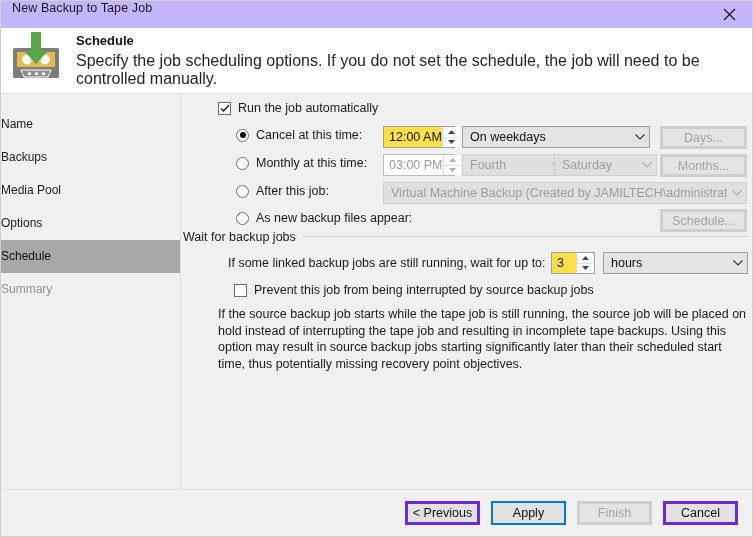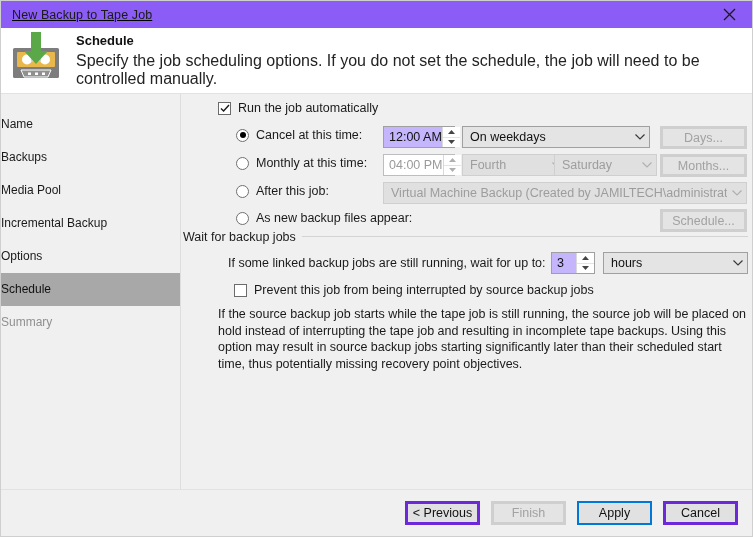--- a/index.html
+++ b/index.html
@@ -24,26 +24,25 @@
     background: #f0f0f0;
     border: 1px solid #cfcfcf;
     box-sizing: border-box;
     display: flex;
     flex-direction: column;
   }
 
   
   .titlebar {
     height: 27px;
-    background: #8b5cf6;
-    display: flex;
-    align-items: center;
+    background: #c4b5fd;
+    display: flex;
+    align-items: flex-start;
     flex: none;
     position: relative;
-    text-decoration: underline;
   }
   .titlebar-text {
     padding-left: 11px;
     font-size: 12.5px;
     color: #1a1a1a;
     letter-spacing: 0.1px;
   }
   .close-btn {
     position: absolute;
     right: 0; top: 0;
@@ -173,21 +172,21 @@
     font-size: 12.5px;
     color: #1a1a1a;
     white-space: nowrap;
   }
 
   
   .spin {
     display: flex;
     height: 22px;
     border: 1px solid #a0a0a0;
-    background: #c4b5fd;
+    background: #fde047;
     box-sizing: border-box;
     align-items: stretch;
   }
   .spin.disabled { border-color: #bdbdbd; background:#ffffff; }
   .spin .val {
     flex: 1;
     display: flex;
     align-items: center;
     padding-left: 5px;
     font-size: 12.5px;
@@ -346,23 +345,20 @@
 
     <div class="sidebar">
       <div class="nav-item">
         <span>Name</span>
       </div>
       <div class="nav-item">
         <span>Backups</span>
       </div>
       <div class="nav-item">
         <span>Media Pool</span>
-      </div>
-      <div class="nav-item">
-        <span>Incremental Backup</span>
       </div>
       <div class="nav-item">
         <span>Options</span>
       </div>
       <div class="nav-item selected">
         <span>Schedule</span>
       </div>
       <div class="nav-item disabled">
         <span>Summary</span>
       </div>
@@ -408,21 +404,21 @@
             </svg>
         </span>
       </div>
       <div class="btn disabled" style="position:absolute; left:479px; top:32px; width:87px;">Days...</div>
 
       <div class="row" style="left:27px; top:62px;">
         <span class="rb"></span>
         <span class="lbl">Monthly at this time:</span>
       </div>
       <div class="spin disabled" style="position:absolute; left:202px; top:60px; width:72px;">
-        <span class="val">04:00 PM</span>
+        <span class="val">03:00 PM</span>
         <span class="arrows">
           <div>
             <svg width="7" height="4" viewBox="0 0 7 4" aria-hidden="true">
                 <polygon points="3.5,0 7,4 0,4" fill="#b0b0b0"></polygon>
               </svg>
           </div>
           <div>
             <svg width="7" height="4" viewBox="0 0 7 4" aria-hidden="true">
                 <polygon points="0,0 7,0 3.5,4" fill="#b0b0b0"></polygon>
               </svg>
@@ -501,18 +497,18 @@
         <span class="lbl">Prevent this job from being interrupted by source backup jobs</span>
       </div>
 
       <div class="paragraph" style="left:37px; top:212px; width:530px;">If the source backup job starts while the tape job is still running, the source job will be placed on hold instead of interrupting the tape job and resulting in incomplete tape backups. Using this option may result in source backup jobs starting significantly later than their scheduled start time, thus potentially missing recovery point objectives.</div>
 
     </div>
   </div>
 
   <div class="footer">
     <div class="btn">&lt; Previous</div>
+    <div class="btn focused">Apply</div>
     <div class="btn disabled">Finish</div>
-    <div class="btn focused">Apply</div>
     <div class="btn">Cancel</div>
   </div>
 
 </div>
 
 </body></html>

